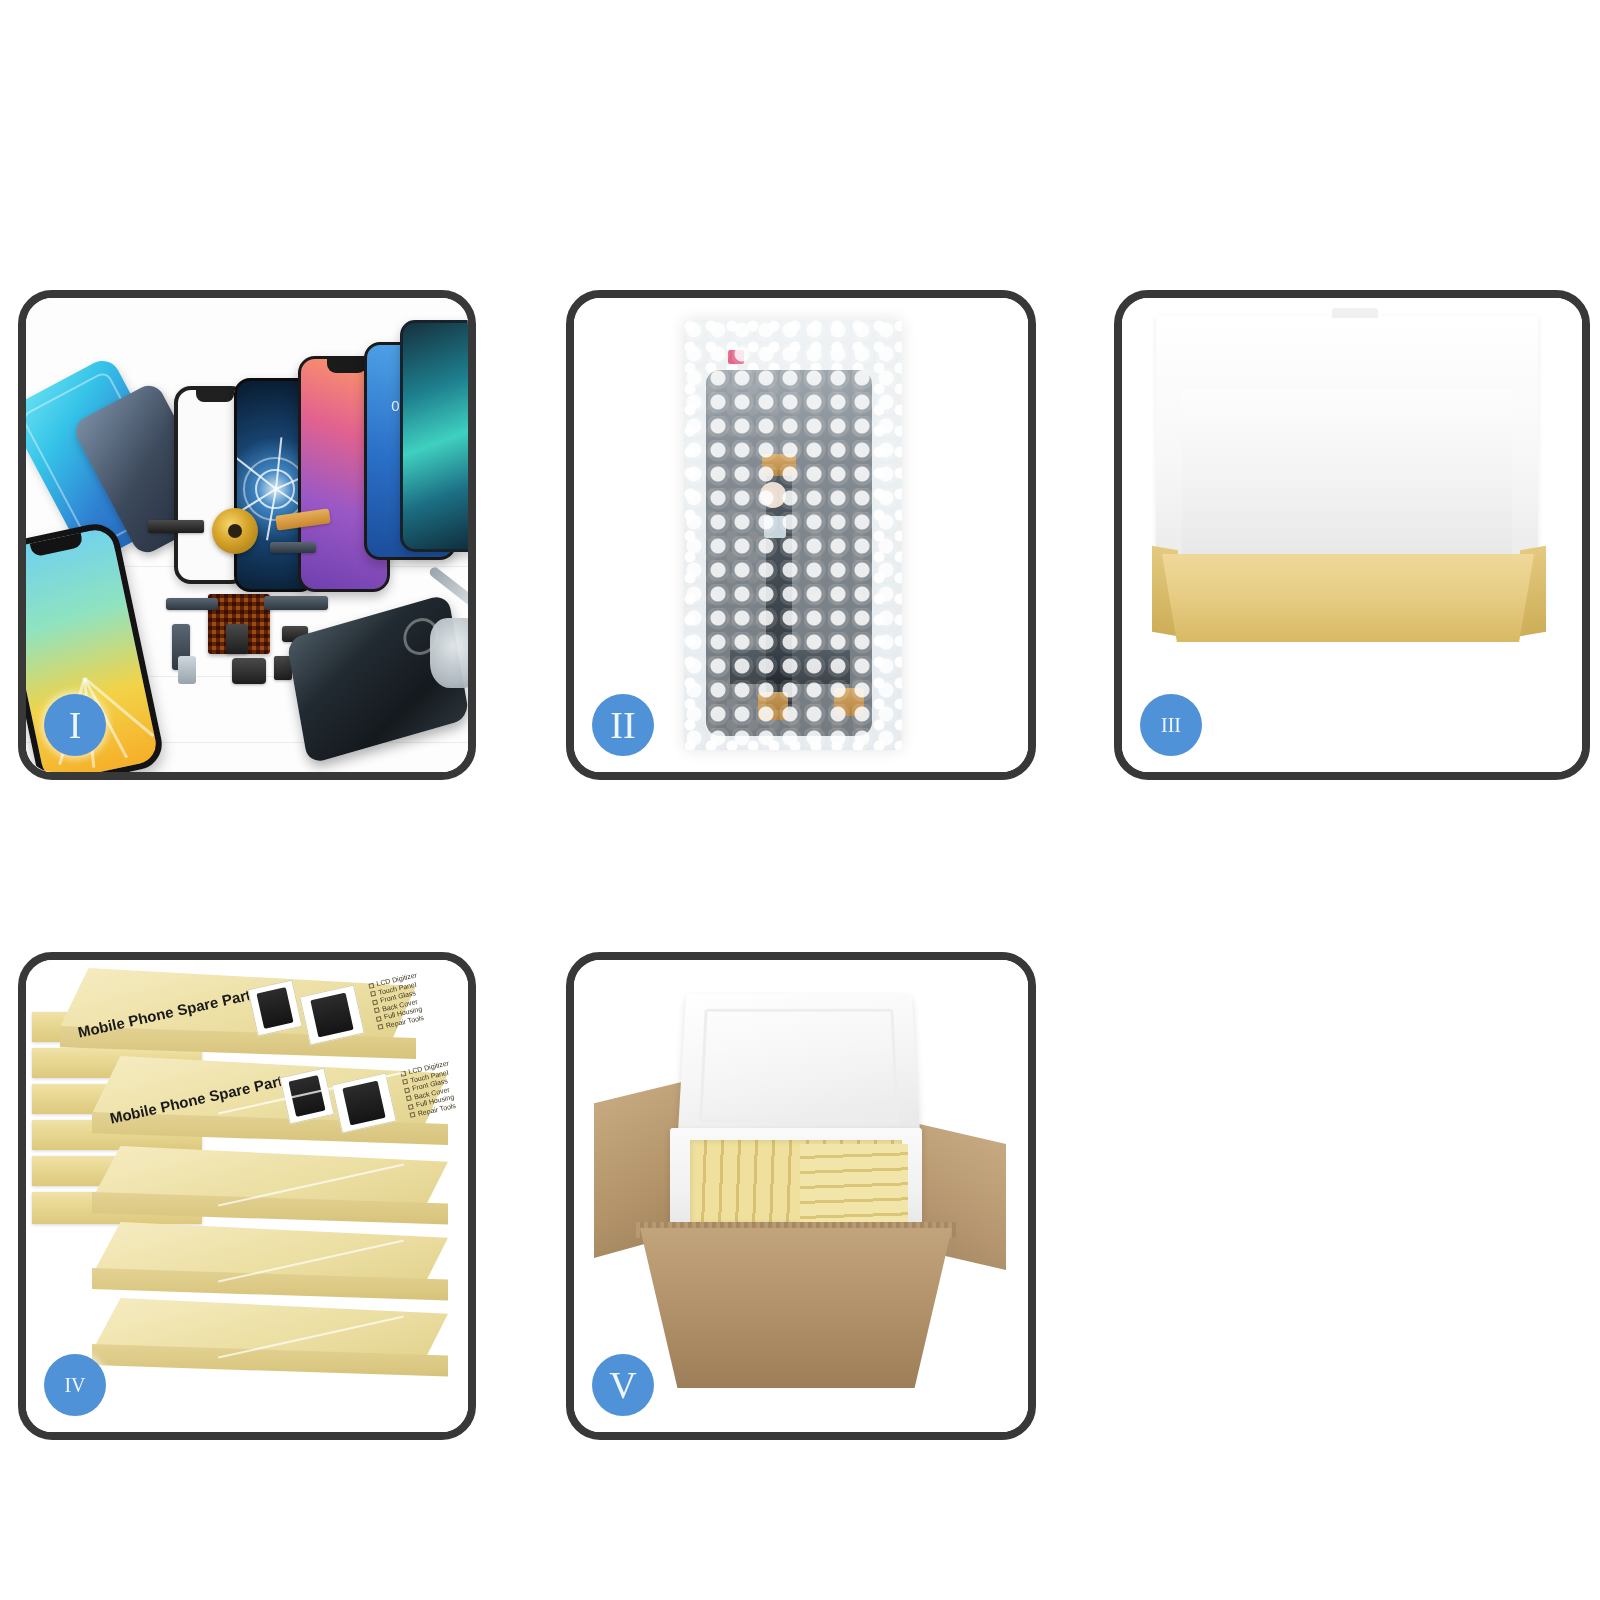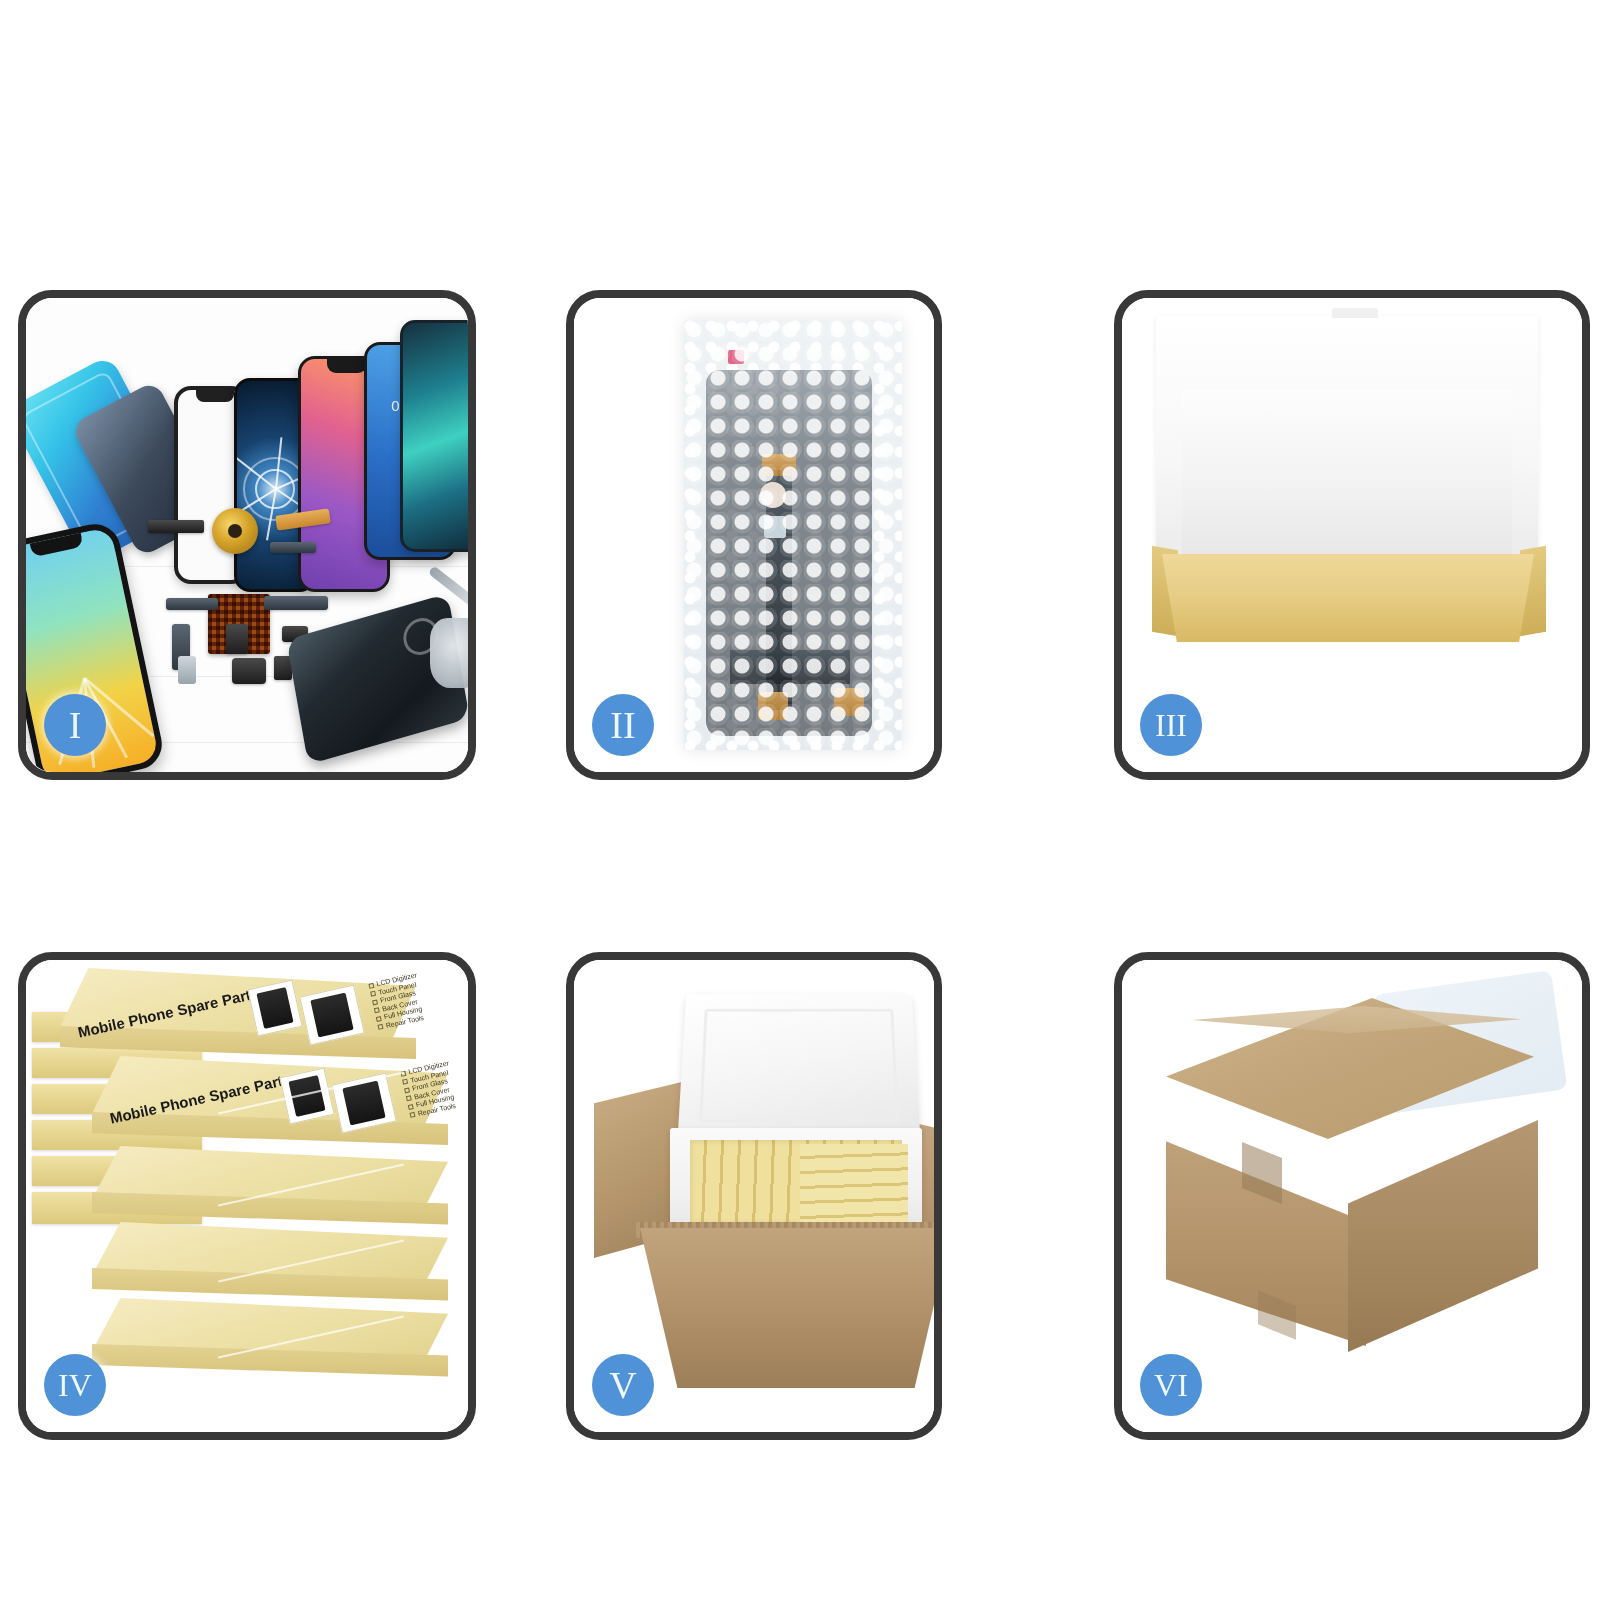--- a/index.html
+++ b/index.html
@@ -66,21 +66,21 @@
     position: absolute;
     inset: 0;
     border-radius: 27px;
     overflow: hidden;
     background: #ffffff;
   }
 
   .p-r0 { top: 0px; height: 490px; }
   .p-r1 { top: 662px; height: 488px; }
   .p-c0 { left: 0px;    width: 458px; }
-  .p-c1 { left: 548px;  width: 376px; }
+  .p-c1 { left: 548px;  width: 470px; }
   .p-c2 { left: 1096px; width: 476px; }
 
   
   .badge {
     position: absolute;
     width: 62px;
     height: 62px;
     border-radius: 50%;
     background: #4F92D8;
     color: #eef6ff;
@@ -89,21 +89,21 @@
     justify-content: center;
     font-family: "Liberation Serif", serif;
     font-size: 38px;
     line-height: 1;
     letter-spacing: 0px;
     z-index: 6;
     left: 18px;
     bottom: 16px;
     box-shadow: 0 0 7px 3px rgba(255,255,255,0.55);
   }
-  .badge.wide { font-size: 32px; }
+  .badge.wide { font-size: 20px; }
 
   
   .scene { position: absolute; inset: 0; }
   .ph { position: absolute; }
 
   
   .s1 { background: #fdfdfd; }
   .s1 .shelf {
     position: absolute; left: 0; right: 0; height: 1px; background: #ececec;
   }
@@ -660,29 +660,15 @@
           <div class="ph v5foamBody"></div>
           <div class="ph v5goods"></div>
           <div class="ph v5goods2"></div>
           <div class="ph v5rim"></div>
           <div class="ph v5body"></div>
         </div>
       </div>
       <div class="badge">V</div>
     </div>
 
-    <div class="panel p-r1 p-c2">
-      <div class="clip">
-        <div class="scene s6">
-          <div class="ph v6sheet"></div>
-          <div class="ph v6top"></div>
-          <div class="ph v6tape"></div>
-          <div class="ph v6front"></div>
-          <div class="ph v6right"></div>
-          <div class="ph v6tab1"></div>
-          <div class="ph v6tab2"></div>
-        </div>
-      </div>
-      <div class="badge wide">VI</div>
-    </div>
 
   </div>
 </div>
 
 </body></html>

